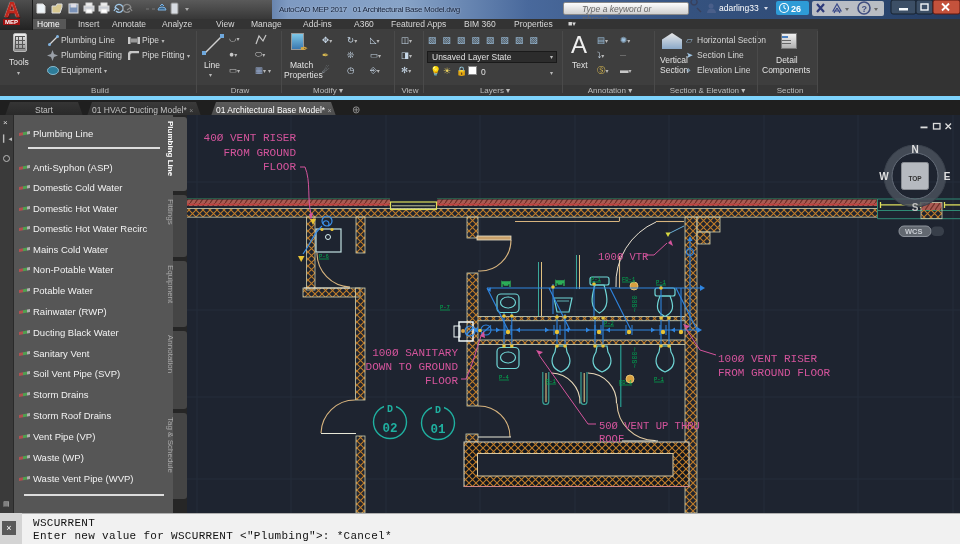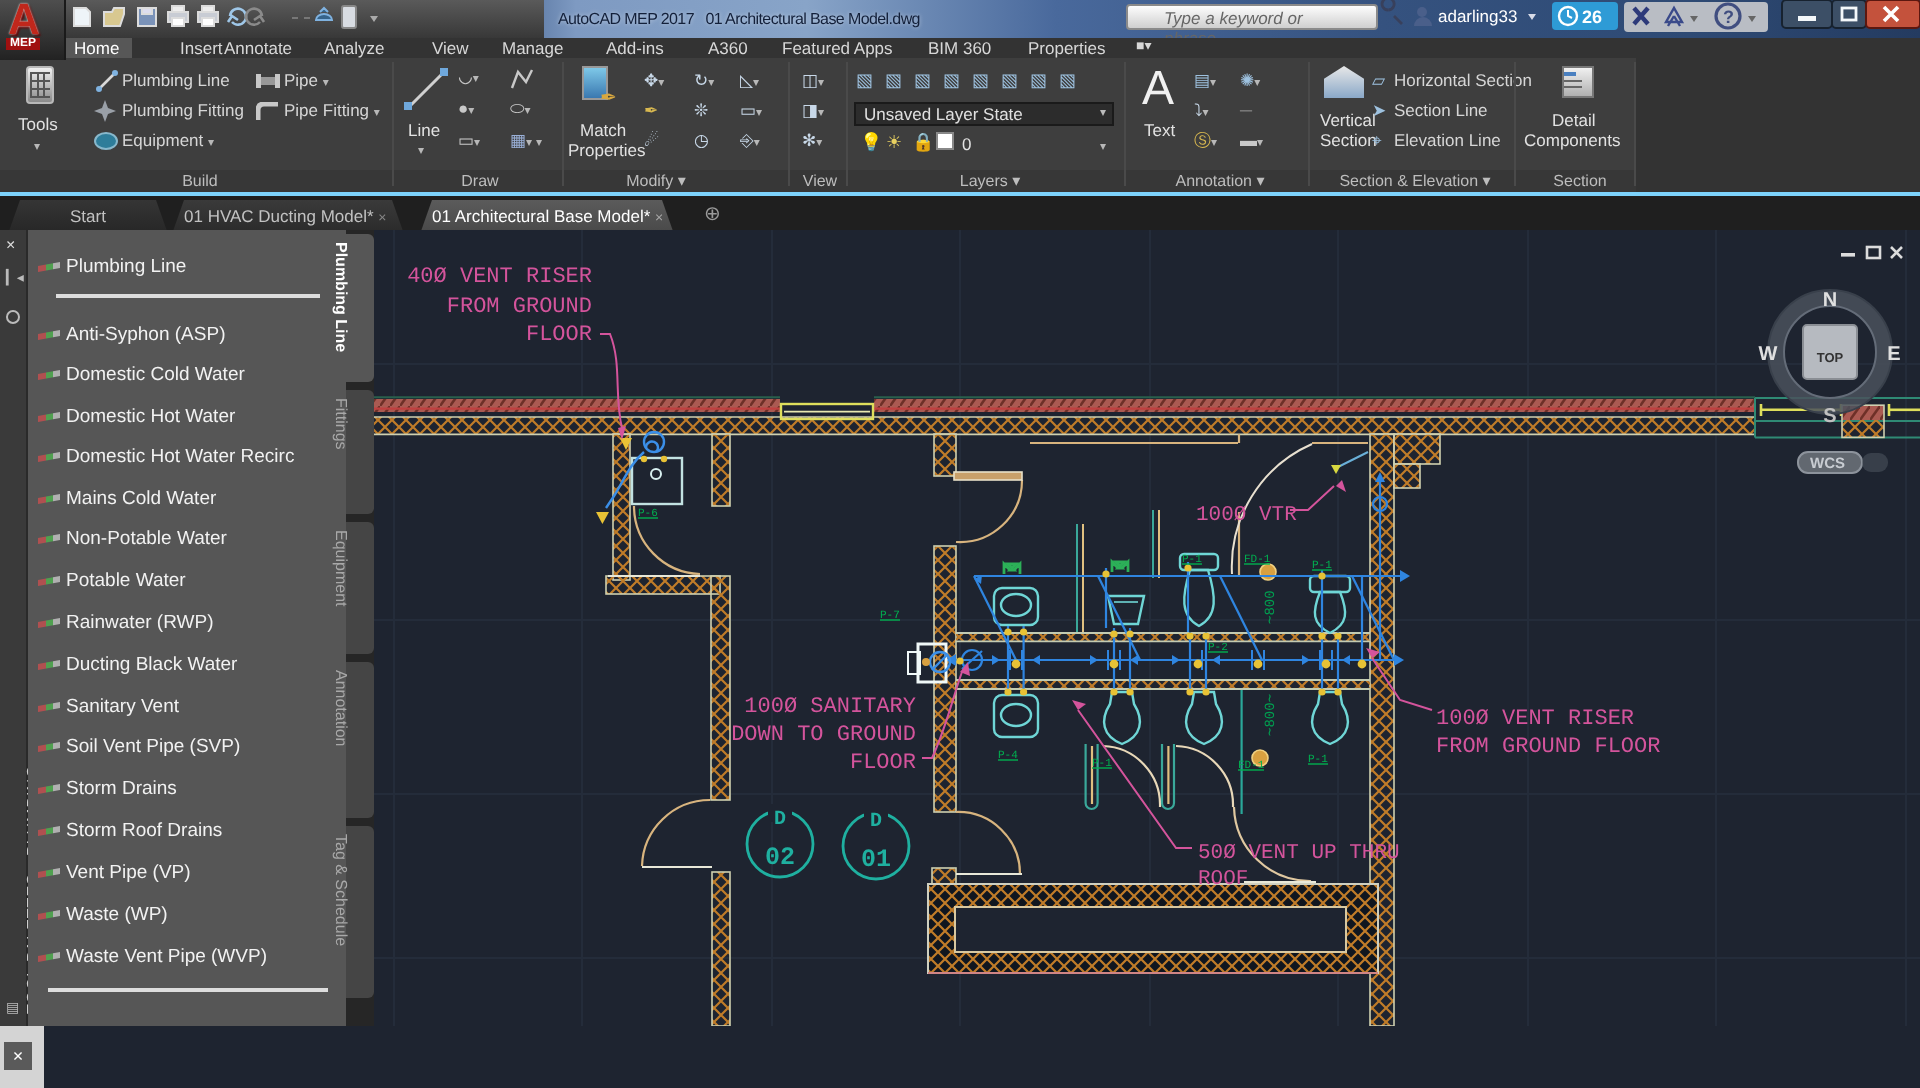--- a/index.html
+++ b/index.html
@@ -22,21 +22,21 @@
   .rtab { position:absolute; top:0; height:10px; color:#d8d8d8; font-size:8.5px; line-height:10px; padding:0 6px; }
   .rtab.active { background:#575757; color:#fff; }
   
   #ribbon { left:0; top:29px; width:960px; height:67px; background:#3e3e3e; border-bottom:1px solid #191919; }
   #ribbon .dark-end { position:absolute; left:818px; top:0; width:142px; height:67px; background:#333; }
   .panel-label { position:absolute; top:57px; height:10px; font-size:8px; color:#bdbdbd; text-align:center; line-height:10px; }
   .psep { position:absolute; top:2px; width:1px; height:62px; background:#2d2d2d; border-right:1px solid #4a4a4a; }
   .ritem { position:absolute; font-size:8.5px; color:#d6d6d6; white-space:nowrap; }
   .dn { color:#b8b8b8; font-size:6px; }
   
-  #filetabs { left:0; top:96px; width:960px; height:19px; background:#1f1f1f; border-top:2px solid #7dd3fc; }
+  #filetabs { left:0; top:96px; width:960px; height:19px; background:#1f1f1f; border-top:4px solid #7dd3fc; }
   .ftab { position:absolute; top:2px; height:17px; font-size:8.5px; line-height:16px; color:#c2c2c2; padding:0 6px; white-space:nowrap; }
   
   #main { left:0; top:115px; width:960px; height:398px; background:#1e2430; }
   
   #pal-strip { left:0; top:0; width:14px; height:398px; background:#3a3a3a; border-right:1px solid #2a2a2a; }
   #pal-body { left:14px; top:0; width:159px; height:398px; background:#565656; }
   #pal-tabs { left:173px; top:0; width:14px; height:398px; background:#262626; }
   .pitem { position:absolute; left:19px; font-size:9.5px; color:#f2f2f2; white-space:nowrap; }
   .pitem::before { content:""; position:absolute; left:-14px; top:4px; width:11px; height:3px;
     background:linear-gradient(90deg,#b05050 0 35%,#50a050 35% 70%,#b0b0b0 70%); transform:skewY(-10deg); }
@@ -104,21 +104,21 @@
     </g>
   </svg>
   <div class="abs" id="logo">
       <span class="a">A</span>
       <span class="mep">MEP</span>
     </div>
 
   <div class="abs" id="tabrow"></div>
   <div class="abs" id="tabrow2">
     <span class="rtab active" style="left:31px">Home</span>
-    <span class="rtab" style="left:84px">Insert</span>
+    <span class="rtab" style="left:72px">Insert</span>
     <span class="rtab" style="left:106px">Annotate</span>
     <span class="rtab" style="left:156px">Analyze</span>
     <span class="rtab" style="left:210px">View</span>
     <span class="rtab" style="left:245px">Manage</span>
     <span class="rtab" style="left:297px">Add-ins</span>
     <span class="rtab" style="left:348px">A360</span>
     <span class="rtab" style="left:385px">Featured Apps</span>
     <span class="rtab" style="left:458px">BIM 360</span>
     <span class="rtab" style="left:508px">Properties</span>
     <span class="rtab" style="left:566px;font-size:7px;padding:0 2px">■▾</span>
@@ -658,16 +658,20 @@
         </div>
       <div class="vtab" style="top:216px;height:78px">
           <span>Annotation</span>
         </div>
       <div class="vtab" style="top:298px;height:86px">
           <span>Tag &amp; Schedule</span>
         </div>
     </div>
   </div>
 
+  <div class="abs" id="cmd">
+    <div style="position:absolute;left:33px;top:3px">WSCURRENT</div>
+    <div style="position:absolute;left:33px;top:16px">Enter new value for WSCURRENT &lt;"Plumbing"&gt;: *Cancel*</div>
+  </div>
   <div class="abs" id="cmdgutter">
     <div style="position:absolute;left:2px;top:8px;width:14px;height:14px;background:#5a5a5a;color:#fff;font-size:9px;text-align:center;line-height:14px">×</div>
   </div>
 </div>
 
 </body></html>

